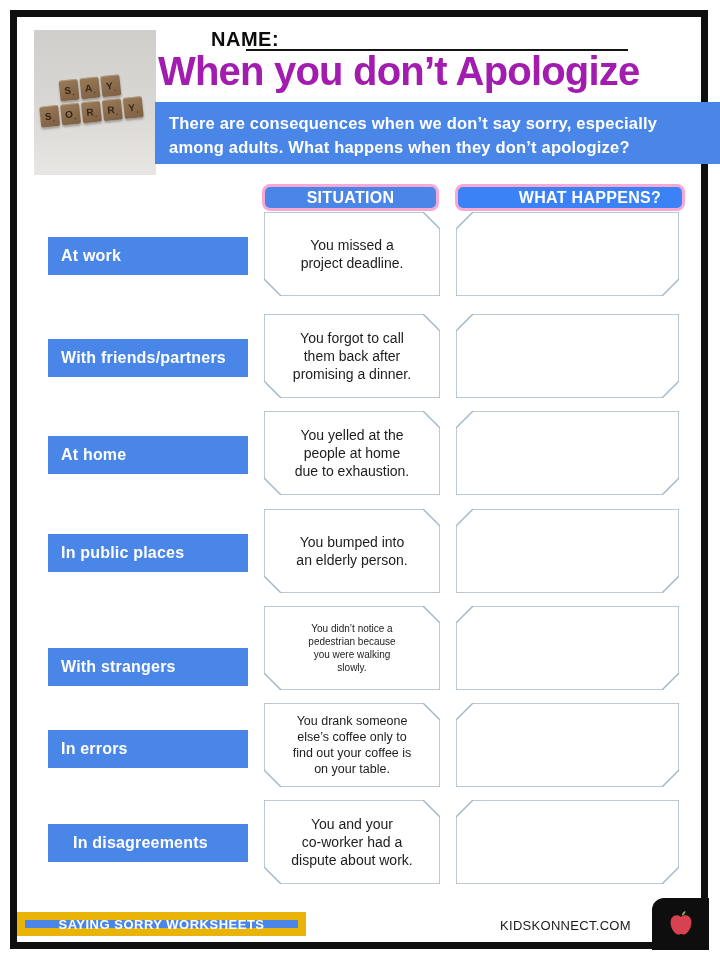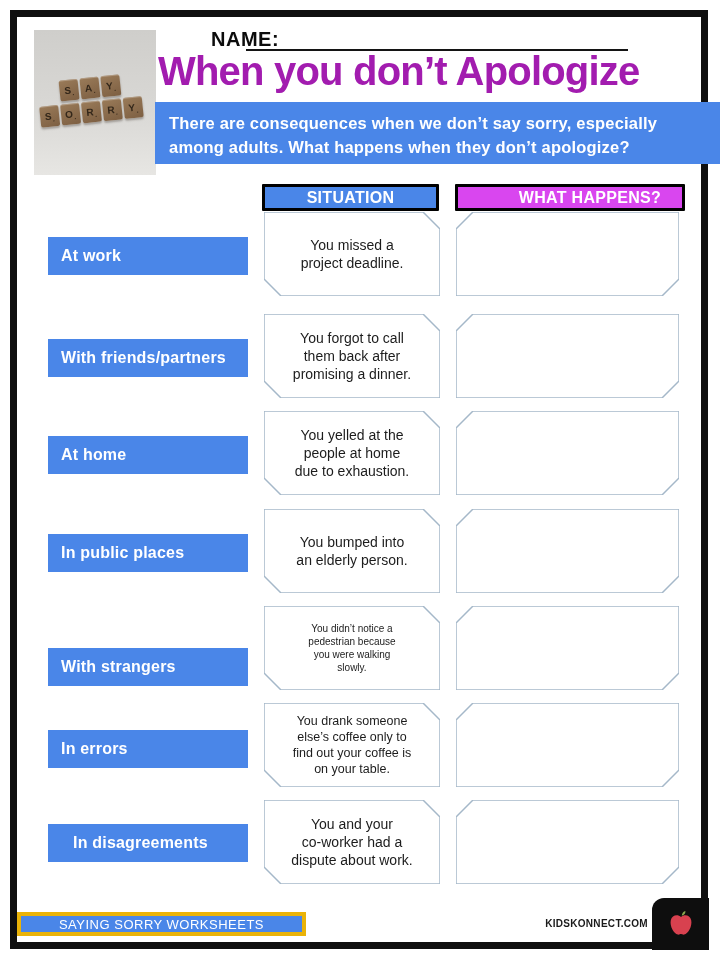--- a/index.html
+++ b/index.html
@@ -35,21 +35,21 @@
   .title{position:absolute;left:158px;top:50px;font-size:40px;font-weight:bold;color:#a21caf;letter-spacing:-.8px;line-height:1.05;white-space:nowrap;}
   
   .banner{position:absolute;left:155px;top:102px;width:638px;height:62px;}
   .banner-text{
     padding:10px 10px 0 14px;font-size:16.5px;font-weight:bold;color:#ffffff;
     line-height:1.45;white-space:pre-line;letter-spacing:.2px;
   }
   
   .col-header{
     position:absolute;height:27px;box-sizing:border-box;
-    border:3px solid #000000;border-radius:1px;
+    border:3px solid #f9a8d4;border-radius:8px;
     display:flex;align-items:center;justify-content:center;
     color:#ffffff;font-size:16px;font-weight:bold;letter-spacing:.3px;
   }
   .col-header.situation{left:262px;top:184px;width:177px;}
   .col-header.what{left:455px;top:184px;width:230px;}
   
   .row{position:absolute;left:0;width:720px;height:84px;}
   .cat-label{
     position:absolute;left:48px;width:200px;height:38px;box-sizing:border-box;
     display:flex;align-items:center;padding-left:13px;
@@ -61,26 +61,26 @@
   .sit-text{
     position:absolute;left:0;top:0;right:0;bottom:0;
     display:flex;align-items:center;justify-content:center;text-align:center;
     padding:2px 10px;font-size:14px;color:#1c1c1c;line-height:1.3;white-space:pre-line;border-radius:26px;
   }
   .row.sz13 .sit-text{font-size:10px;}
   .row.sz12 .sit-text{font-size:12.5px;}
   
   .footer-bar{
     position:absolute;left:17px;top:912px;width:289px;height:24px;box-sizing:border-box;
-    border:4px solid #eab308;display:flex;align-items:center;justify-content:center;
-    color:#ffffff;font-size:13px;font-weight:normal;letter-spacing:.5px;
+    border:8px solid #eab308;display:flex;align-items:center;justify-content:center;
+    color:#ffffff;font-size:13px;font-weight:bold;letter-spacing:.5px;
   }
   .site-name{
-    position:absolute;left:500px;top:918px;width:148px;text-align:right;
-    font-size:10px;font-weight:bold;color:#1a1a1a;letter-spacing:.3px;
+    position:absolute;left:500px;top:918px;width:148px;text-align:left;
+    font-size:13px;font-weight:normal;color:#1a1a1a;letter-spacing:.3px;
   }
   .logo-box{
     position:absolute;left:652px;top:898px;width:57px;height:52px;
     background:#0e0e0e;border-top-left-radius:12px;
     display:flex;align-items:center;justify-content:center;
   }
 </style>
 </head>
 <body>
 
@@ -107,21 +107,21 @@
   <div class="name-label">NAME:</div>
   <div class="name-line"></div>
   <div class="title">When you don’t Apologize</div>
 
   <div class="banner" style="background:#4a86e8;">
     <div class="banner-text">There are consequences when we don’t say sorry, especially
 among adults. What happens when they don’t apologize?</div>
   </div>
 
   <div class="col-header situation" style="background:#4a86e8;">SITUATION</div>
-  <div class="col-header what" style="background:#d946ef;padding-left:40px;">WHAT HAPPENS?</div>
+  <div class="col-header what" style="background:#3b82f6;padding-left:40px;">WHAT HAPPENS?</div>
 
   <div class="row" style="top:212px">
     <div class="cat-label" style="top:25px;background:#4a86e8;">At work</div>
     <div class="sit-box">
       <svg viewBox="0 0 176 84" preserveAspectRatio="none">
           <polygon points="0,0 159,0 176,17 176,84 17,84 0,67" fill="#ffffff" stroke="#a5b8c9" stroke-width="1.5"></polygon>
         </svg>
       <div class="sit-text">You missed a
 project deadline.</div>
     </div>

